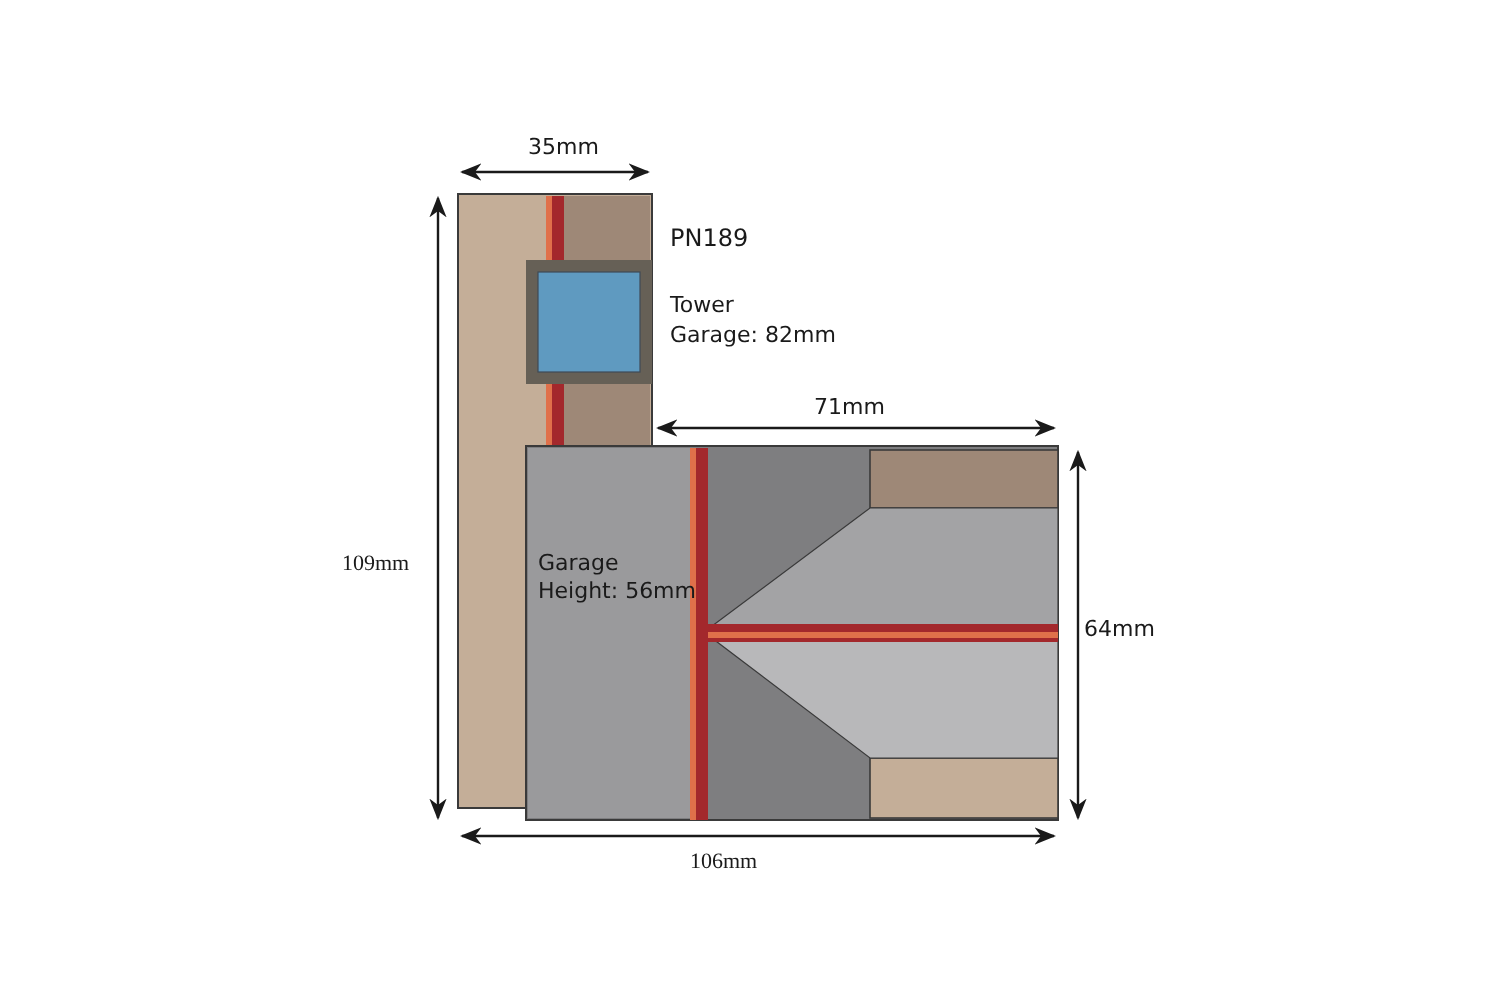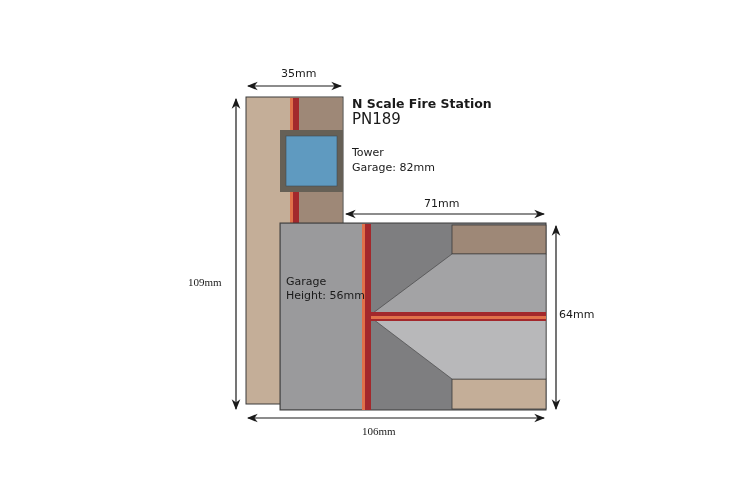--- a/index.html
+++ b/index.html
@@ -1,21 +1,21 @@
 <!DOCTYPE html>
 <html><head>
 <meta charset="utf-8">
 <style>
   html, body { margin: 0; padding: 0; background: #ffffff; }
   body { width: 750px; height: 504px; position: relative; overflow: hidden;
          font-family: "DejaVu Sans", "Liberation Sans", sans-serif; color: #1a1a1a; }
-  #diagram { position: absolute; left: 0; top: 0; width: 608px; height: 504px; margin-left: 17px; }
+  #diagram { position: absolute; left: 0; top: 0; width: 608px; height: 504px; }
   .lbl { position: absolute; font-size: 11px; line-height: 14px; white-space: nowrap; }
   .title { position: absolute; font-size: 12.5px; font-weight: bold; line-height: 15px; white-space: nowrap; }
-  .code { position: absolute; font-size: 15px; line-height: 15px; white-space: nowrap; }
+  .code { position: absolute; font-size: 12px; line-height: 15px; white-space: nowrap; }
 </style>
 </head>
 <body>
 
 <div id="diagram">
   <svg width="750" height="504" viewBox="0 0 750 504" xmlns="http://www.w3.org/2000/svg">
     <defs>
       <marker id="ah" viewBox="0 0 10 10" refX="9" refY="5" markerWidth="9" markerHeight="9" orient="auto-start-reverse">
         <path d="M0,1 L10,5 L0,9 L3,5 Z" fill="#1a1a1a"></path>
       </marker>
@@ -53,21 +53,20 @@
 
     <line x1="231" y1="86" x2="324" y2="86" stroke="#1a1a1a" stroke-width="1.2" marker-start="url(#ah)" marker-end="url(#ah)"></line>
     <line x1="219" y1="99" x2="219" y2="409" stroke="#1a1a1a" stroke-width="1.2" marker-start="url(#ah)" marker-end="url(#ah)"></line>
     <line x1="329" y1="214" x2="527" y2="214" stroke="#1a1a1a" stroke-width="1.2" marker-start="url(#ah)" marker-end="url(#ah)"></line>
     <line x1="539" y1="226" x2="539" y2="409" stroke="#1a1a1a" stroke-width="1.2" marker-start="url(#ah)" marker-end="url(#ah)"></line>
     <line x1="231" y1="418" x2="527" y2="418" stroke="#1a1a1a" stroke-width="1.2" marker-start="url(#ah)" marker-end="url(#ah)"></line>
   </svg>
 
   
   <div class="lbl" style="left:264px; top:67px;">35mm</div>
-  <div class="title" style="left:335px; top:96px;">N Scale Fire Station</div>
   <div class="code" style="left:335px; top:112px;">PN189</div>
   <div class="lbl" style="left:335px; top:146px;">Tower</div>
   <div class="lbl" style="left:335px; top:161px;">Garage: 82mm</div>
   <div class="lbl" style="left:407px; top:197px;">71mm</div>
   <div class="lbl" style="left:171px; top:275px;font-family:Liberation Serif, serif;">109mm</div>
   <div class="lbl" style="left:269px; top:275px;">Garage</div>
   <div class="lbl" style="left:269px; top:289px;">Height: 56mm</div>
   <div class="lbl" style="left:542px; top:308px;">64mm</div>
   <div class="lbl" style="left:345px; top:424px;font-family:Liberation Serif, serif;">106mm</div>
 </div>

